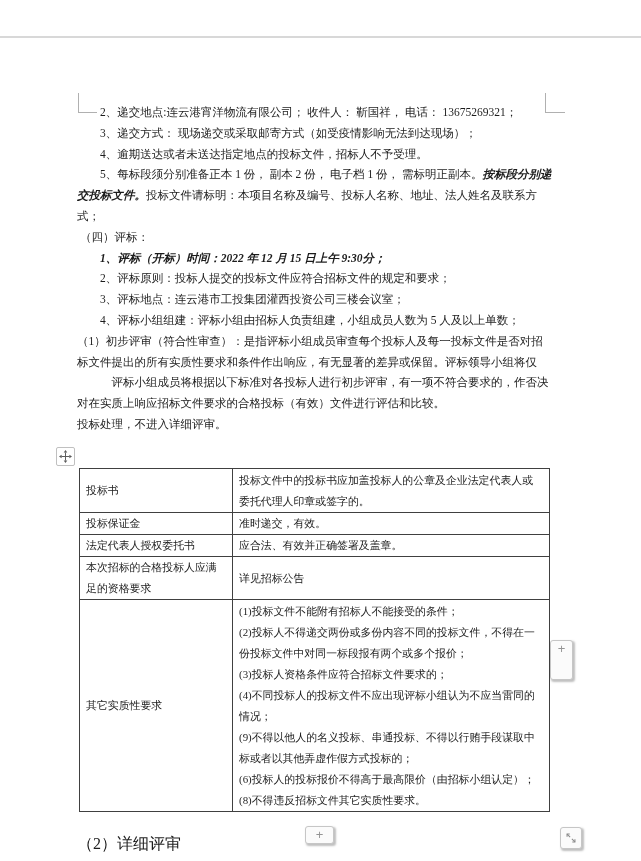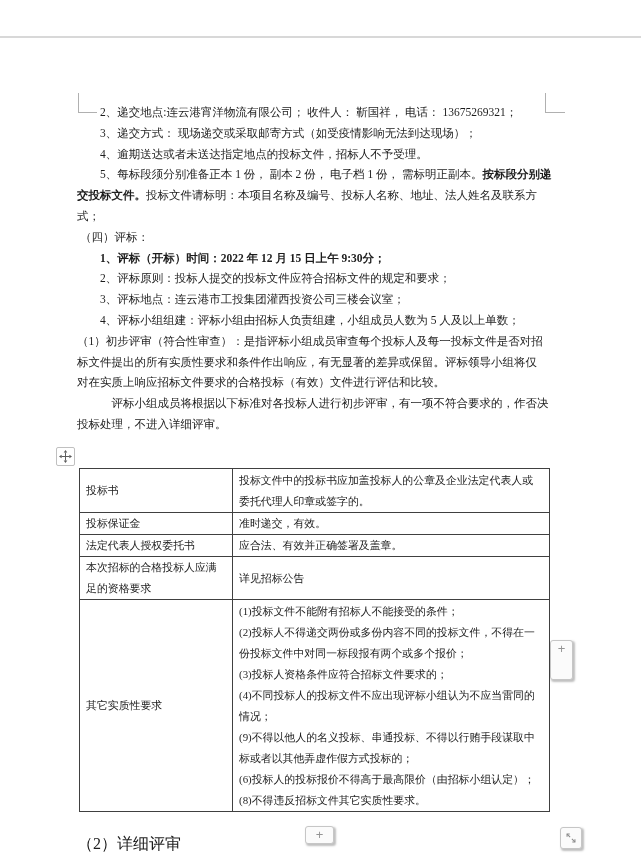--- a/index.html
+++ b/index.html
@@ -16,21 +16,21 @@
   .crop{background:#b0b0b0;}
   
   #body-text{
     left:77px;top:66px;width:474px;
     font-size:11.5px;
   }
   .tline{
     height:20.8px;line-height:20.8px;
     white-space:pre;
   }
-  .tline .b{font-weight:bold;}
+  .tline .b{font-weight:bold;font-style:italic;}
   
   #review-table{
     left:79px;top:432px;
     border-collapse:collapse;
     table-layout:fixed;
     font-size:10.9px;
   }
   #review-table th,#review-table td{
     border:1px solid #404040;
     font-weight:normal;
@@ -94,22 +94,22 @@
     <div class="tline"><span>　　5、每标段须分别准备正本 1 份， 副本 2 份， 电子档 1 份， 需标明正副本。</span><span class="b">按标段分别递</span></div>
     <div class="tline"><span class="b">交投标文件。</span><span>投标文件请标明：本项目名称及编号、投标人名称、地址、法人姓名及联系方</span></div>
     <div class="tline"><span>式；</span></div>
     <div class="tline"><span> （四）评标：</span></div>
     <div class="tline"><span class="b">　　1、评标（开标）时间：2022 年 12 月 15 日上午 9:30分；</span></div>
     <div class="tline"><span>　　2、评标原则：投标人提交的投标文件应符合招标文件的规定和要求；</span></div>
     <div class="tline"><span>　　3、评标地点：连云港市工投集团灌西投资公司三楼会议室；</span></div>
     <div class="tline"><span>　　4、评标小组组建：评标小组由招标人负责组建，小组成员人数为 5 人及以上单数；</span></div>
     <div class="tline"><span>（1）初步评审（符合性审查）：是指评标小组成员审查每个投标人及每一投标文件是否对招</span></div>
     <div class="tline"><span>标文件提出的所有实质性要求和条件作出响应，有无显著的差异或保留。评标领导小组将仅</span></div>
+    <div class="tline"><span>　　　评标小组成员将根据以下标准对各投标人进行初步评审，有一项不符合要求的，作否决</span></div>
     <div class="tline"><span>对在实质上响应招标文件要求的合格投标（有效）文件进行评估和比较。</span></div>
-    <div class="tline"><span>　　　评标小组成员将根据以下标准对各投标人进行初步评审，有一项不符合要求的，作否决</span></div>
     <div class="tline"><span>投标处理，不进入详细评审。</span></div>
   </div>
 
 <table id="review-table" class="abs">
   <colgroup>
       <col class="c1">
       <col class="c2">
     </colgroup>
   <tbody>
   <tr style="height: 44px;">

